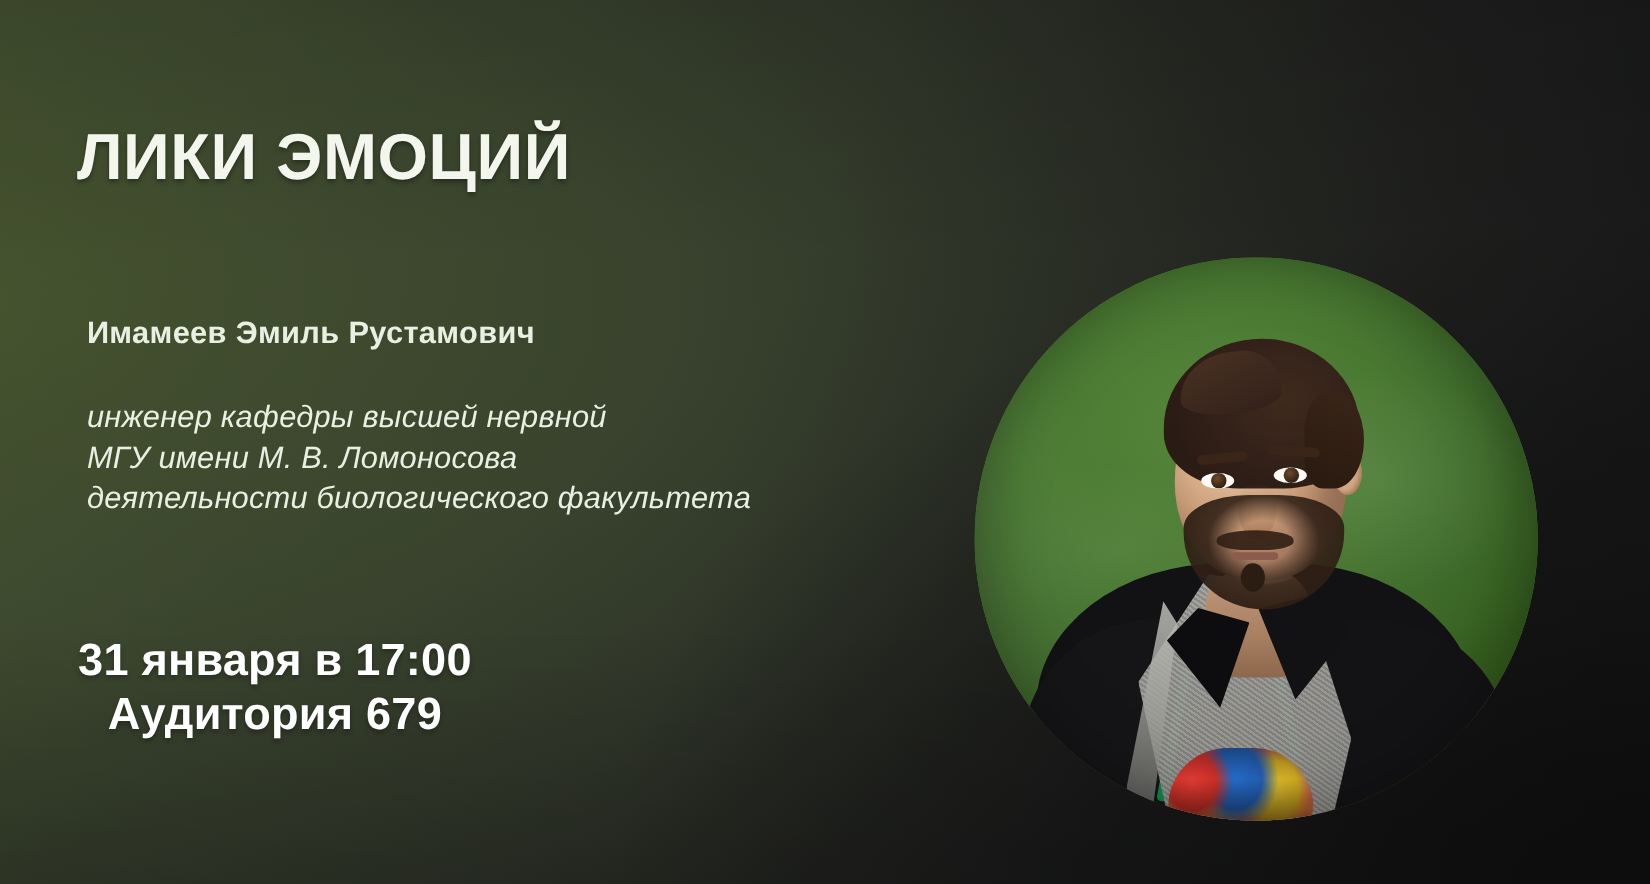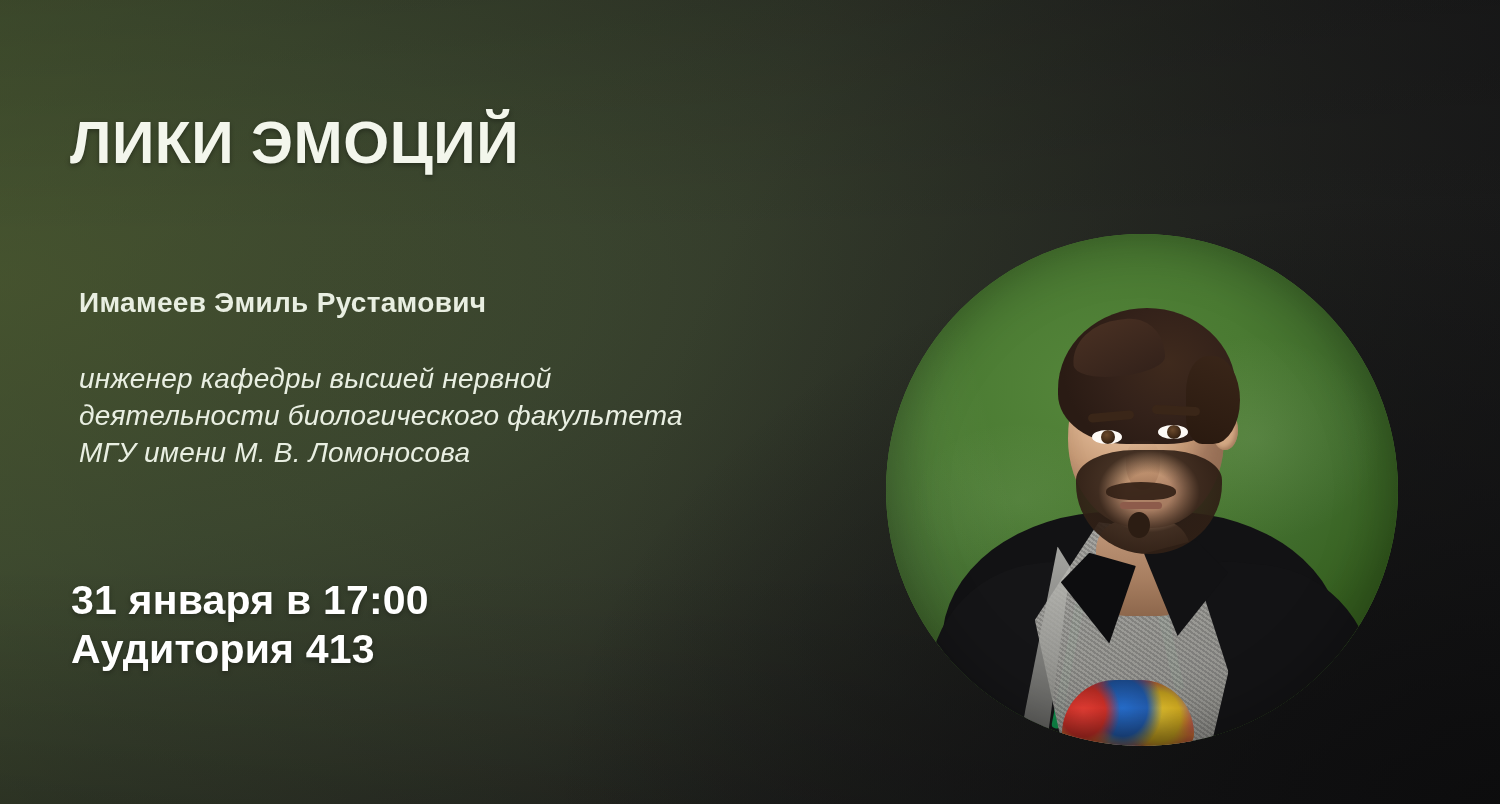--- a/index.html
+++ b/index.html
@@ -77,21 +77,21 @@
     position: absolute;
     left: 71px;
     top: 576px;
     font-size: 41px;
     font-weight: 800;
     color: #ffffff;
     line-height: 49px;
     letter-spacing: 0.2px;
     text-shadow: 0 2px 5px rgba(0,0,0,0.3);
   }
-  .event-details div { white-space: nowrap; }
+  .event-details div { white-space: nowrap; text-align: center; }
 
   
   .portrait {
     position: absolute;
     left: 886px;
     top: 234px;
     width: 512px;
     height: 512px;
     border-radius: 50%;
     overflow: hidden;
@@ -399,27 +399,27 @@
   <div class="bg-diag"></div>
   <div class="bg-vert"></div>
   <div class="bg-dark-right"></div>
 
   <h1 class="title">ЛИКИ ЭМОЦИЙ</h1>
 
   <div class="speaker-name">Имамеев Эмиль Рустамович</div>
 
   <div class="affiliation">
     <div>инженер кафедры высшей нервной</div>
+    <div>МГУ имени М. В. Ломоносова</div>
     <div>деятельности биологического факультета</div>
-    <div>МГУ имени М. В. Ломоносова</div>
   </div>
 
   <div class="event-details">
     <div>31 января в 17:00</div>
-    <div>Аудитория 413</div>
+    <div>Аудитория 679</div>
   </div>
 
   <div class="portrait">
     <div class="board"></div>
     <div class="board-shadow"></div>
 
     <div class="body-shape"></div>
     <div class="shoulder-l"></div>
     <div class="shoulder-r"></div>
 

